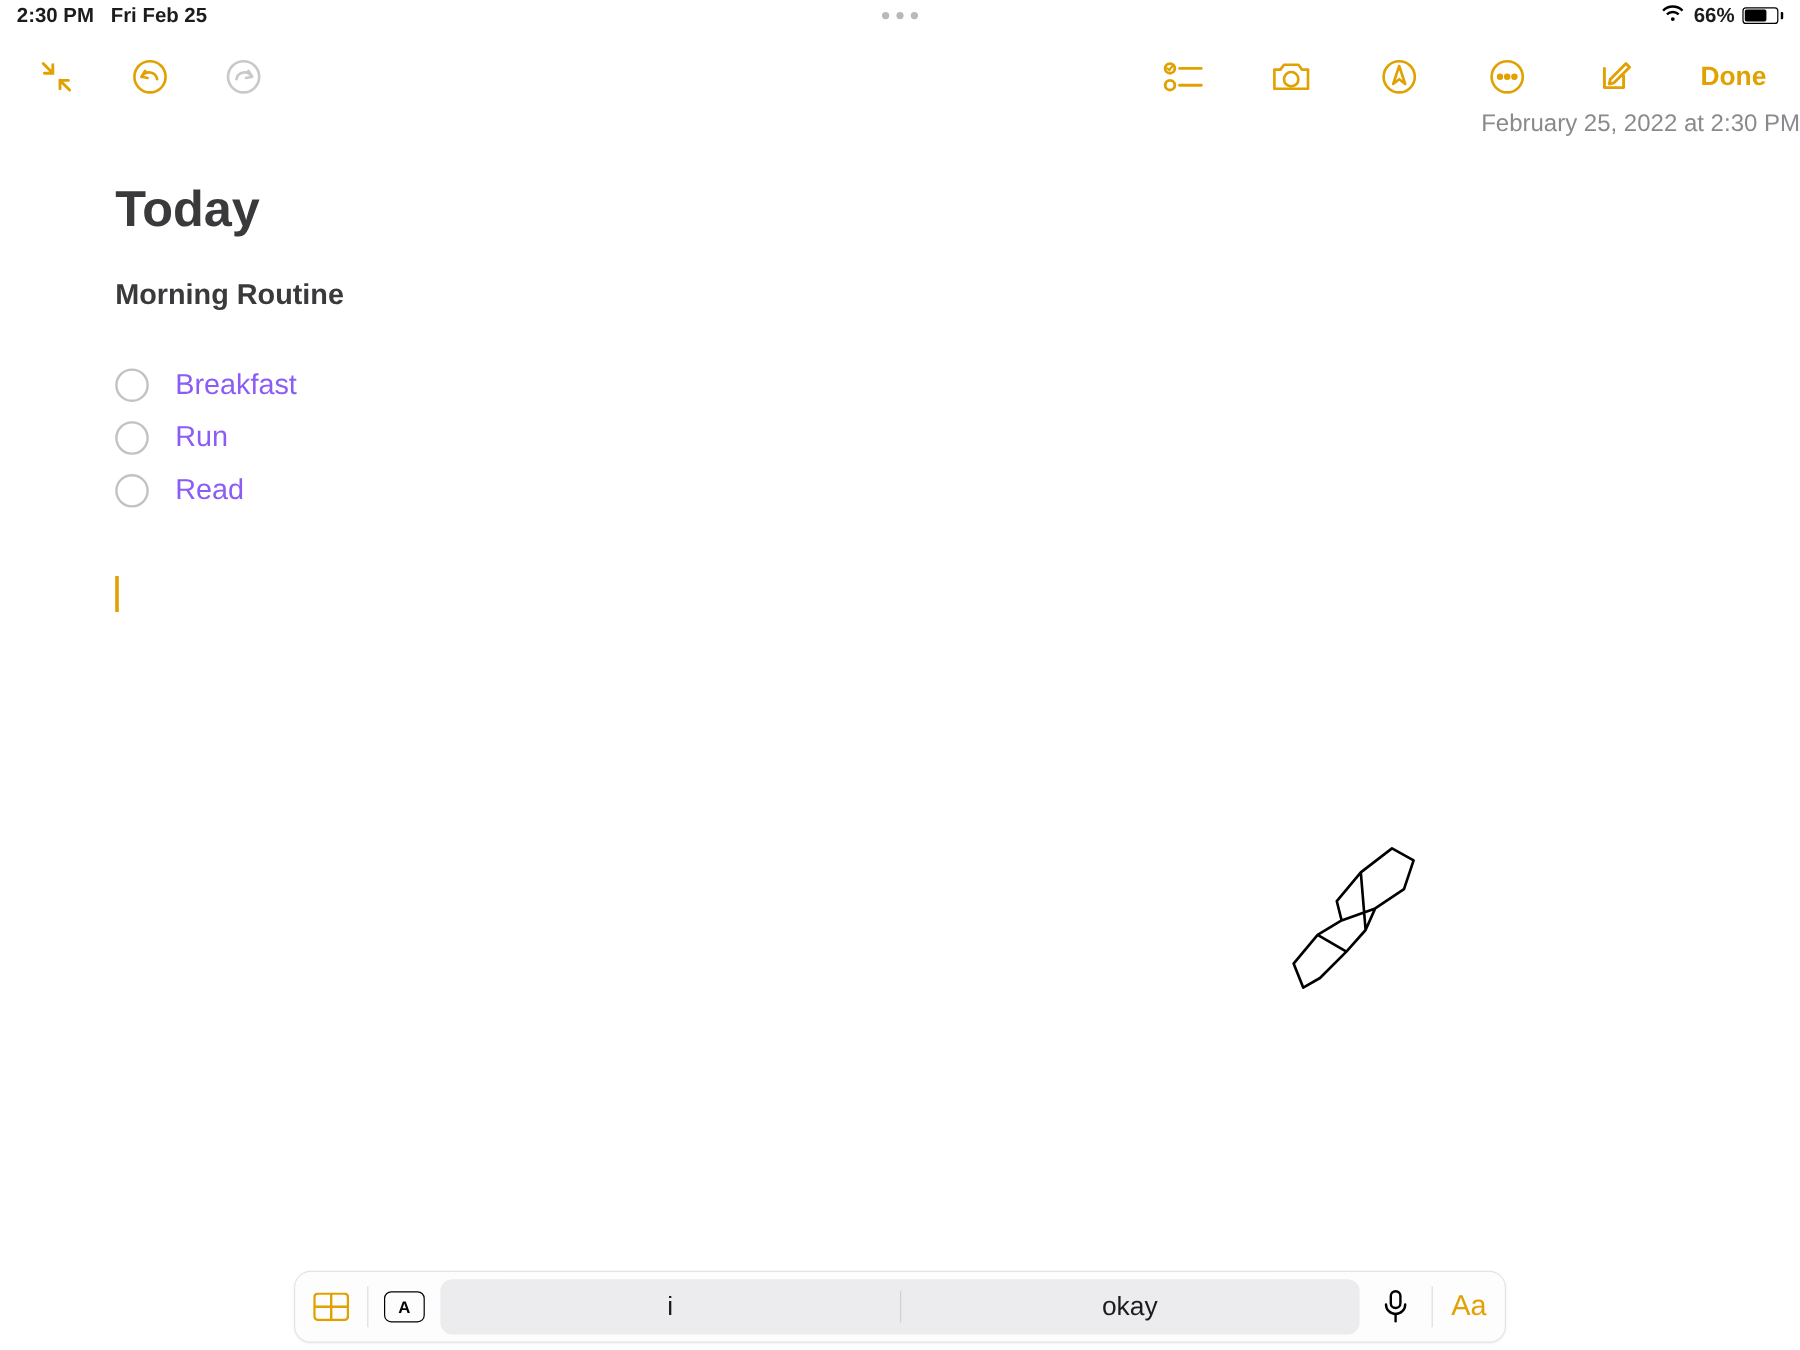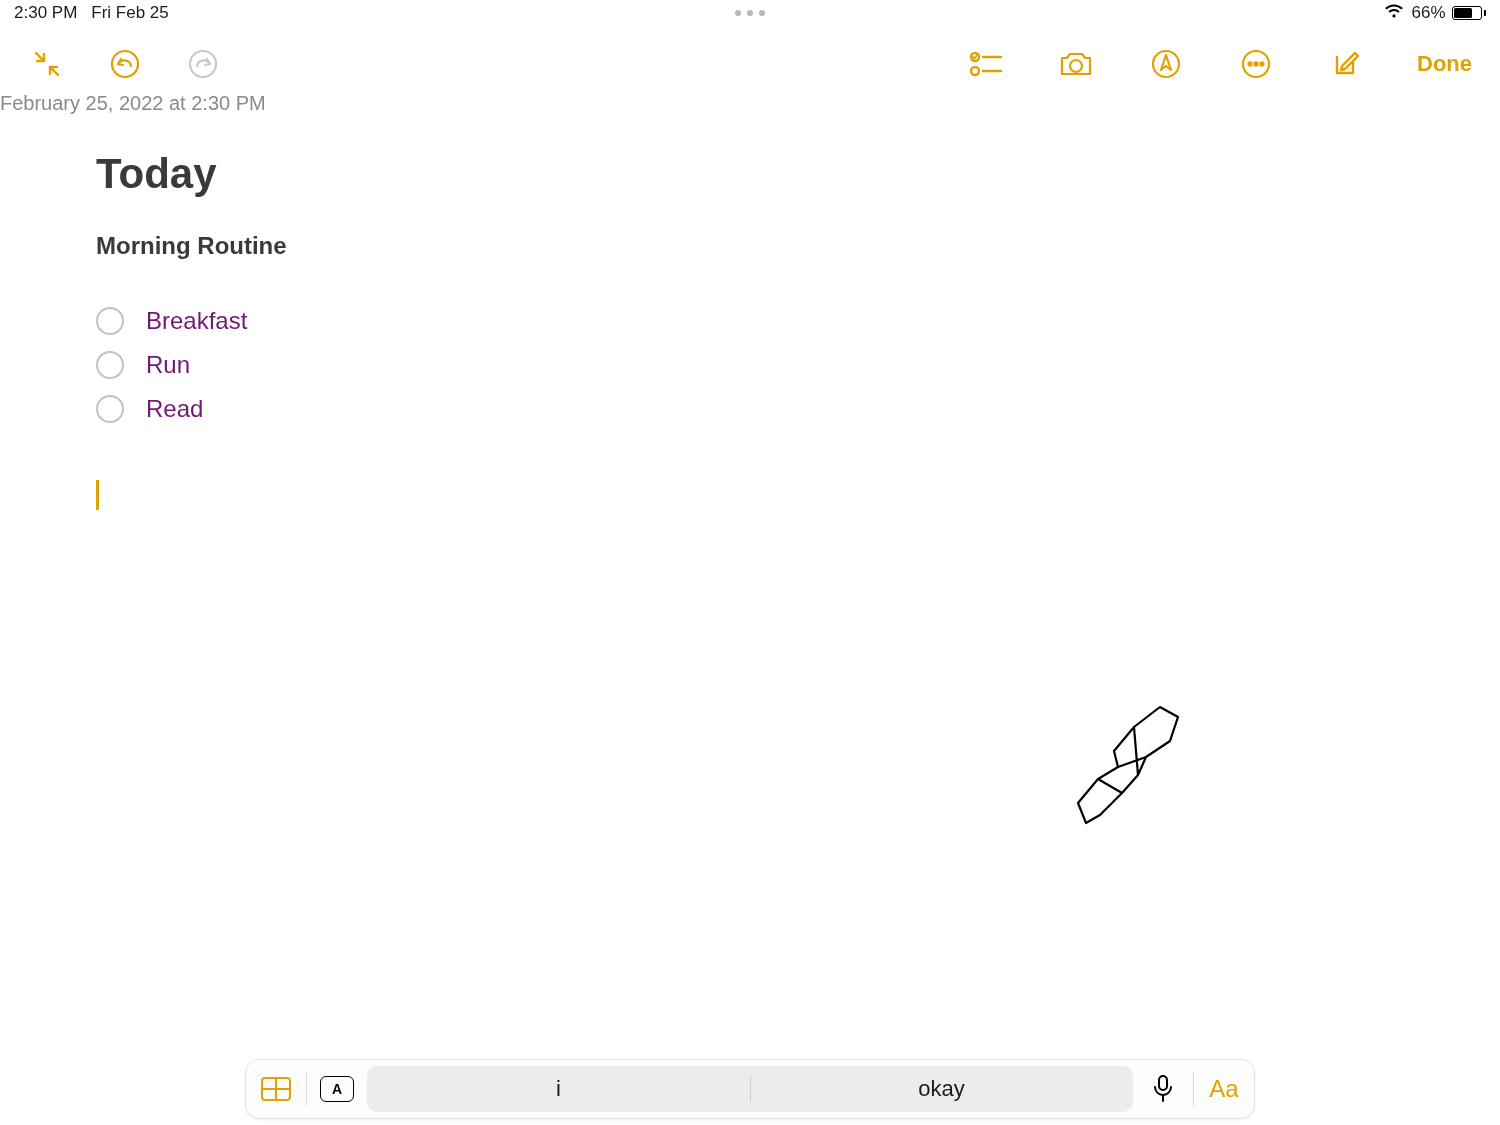--- a/index.html
+++ b/index.html
@@ -13,21 +13,21 @@
     position: relative;
   }
   
   .status-bar {
     position: absolute;
     top: 0; left: 0; right: 0;
     height: 26px;
     display: flex;
     align-items: center;
     font-size: 17px;
-    font-weight: 400;
+    font-weight: 700;
     padding: 0 14px;
   }
   .status-left { display:flex; gap: 14px; align-items:center;}
   .status-right { margin-left: auto; display:flex; align-items:center; gap:6px; }
   .wifi-icon { display:inline-block; }
   .battery { display:inline-flex; align-items:center; gap:2px;}
   .battery-body {
     width: 30px; height: 14px;
     border: 1.5px solid #000;
     border-radius: 3px;
@@ -62,21 +62,21 @@
   .tb-right { margin-left:auto; gap: 52px;}
   .tb-btn { width:38px; height:38px; display:flex; align-items:center; justify-content:center; color:#e1a100;}
   .tb-btn.disabled { color:#c9c9cb; }
   .done {
     font-size: 22px; font-weight:600; color:#e1a100;
   }
   
   .note-date {
     position:absolute;
     top: 92px; left:0; right:0;
-    text-align:left;
+    text-align:right;
     color:#8a8a8e;
     font-size: 20px;
   }
   .note {
     position:absolute;
     top: 118px;
     left: 96px;
     right: 60px;
   }
   .note-title {
@@ -89,21 +89,21 @@
   .note-sub {
     font-size: 24px;
     font-weight: 700;
     color:#3a3a3c;
     margin-bottom: 47px;
   }
   .checklist { list-style:none; }
   .checklist li {
     display:flex; align-items:center; gap: 22px;
     font-size: 24px;
-    color:#701a75;
+    color:#8b5cf6;
     margin-bottom: 16px;
   }
   .check-circle {
     width:28px; height:28px;
     border: 2px solid #c2c2c4;
     border-radius: 50%;
     flex: 0 0 28px;
   }
   .cursor {
     position:absolute;

